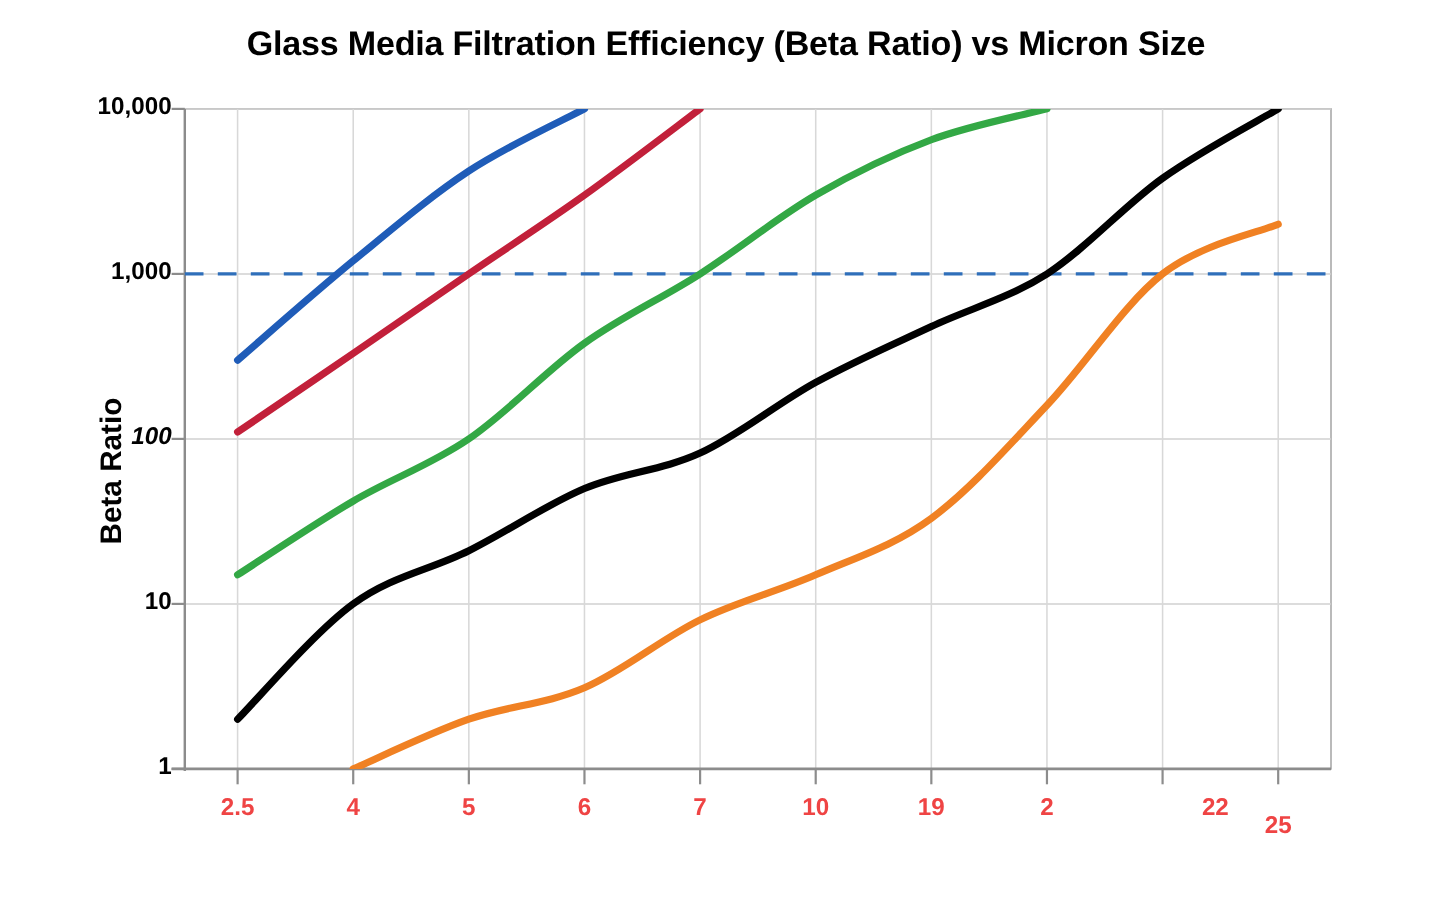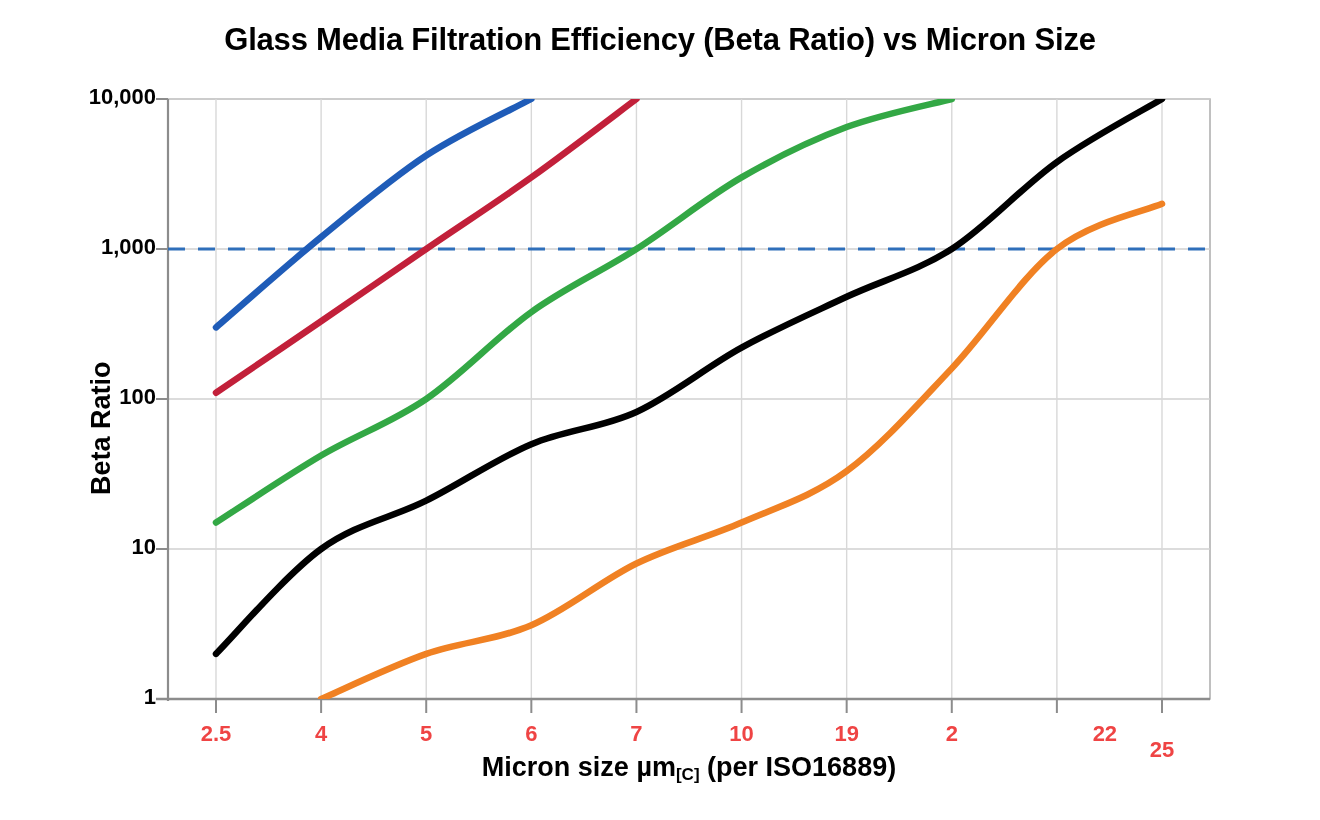--- a/index.html
+++ b/index.html
@@ -42,26 +42,25 @@
 </style>
 </head>
 <body>
 
 <div id="chart-root">
 
   <div class="chart-title">Glass Media Filtration Efficiency (Beta Ratio) vs Micron Size</div>
 
   <div class="y-axis-title">Beta Ratio</div>
 
-  <div class="x-axis-title"><span>Micron size µm</span><sub>[C]</sub><span> (per ISO16889)</span></div>
 
   <div class="y-tick-wrap" id="y-ticks">
       <div class="y-tick-label" style="top: 684px;">1</div>
       <div class="y-tick-label" style="top: 534px;">10</div>
-      <div class="y-tick-label" style="top: 384px;">100</div>
+      <div class="y-tick-label" style="top: 384px; font-style: italic;">100</div>
       <div class="y-tick-label" style="top: 234px;">1,000</div>
       <div class="y-tick-label" style="top: 84px;">10,000</div>
     </div>
   <div id="x-ticks">
       <div class="x-tick-label" style="left: 216px; top: 721px;">2.5</div>
       <div class="x-tick-label" style="left: 321.111px; top: 721px;">4</div>
       <div class="x-tick-label" style="left: 426.222px; top: 721px;">5</div>
       <div class="x-tick-label" style="left: 531.333px; top: 721px;">6</div>
       <div class="x-tick-label" style="left: 636.444px; top: 721px;">7</div>
       <div class="x-tick-label" style="left: 741.556px; top: 721px;">10</div>

